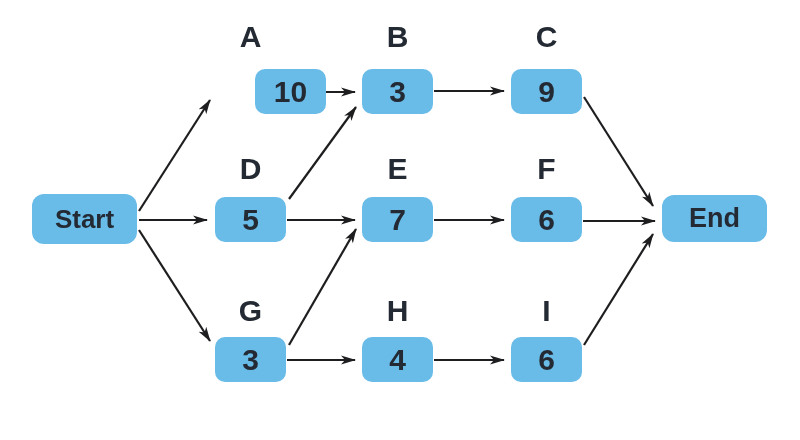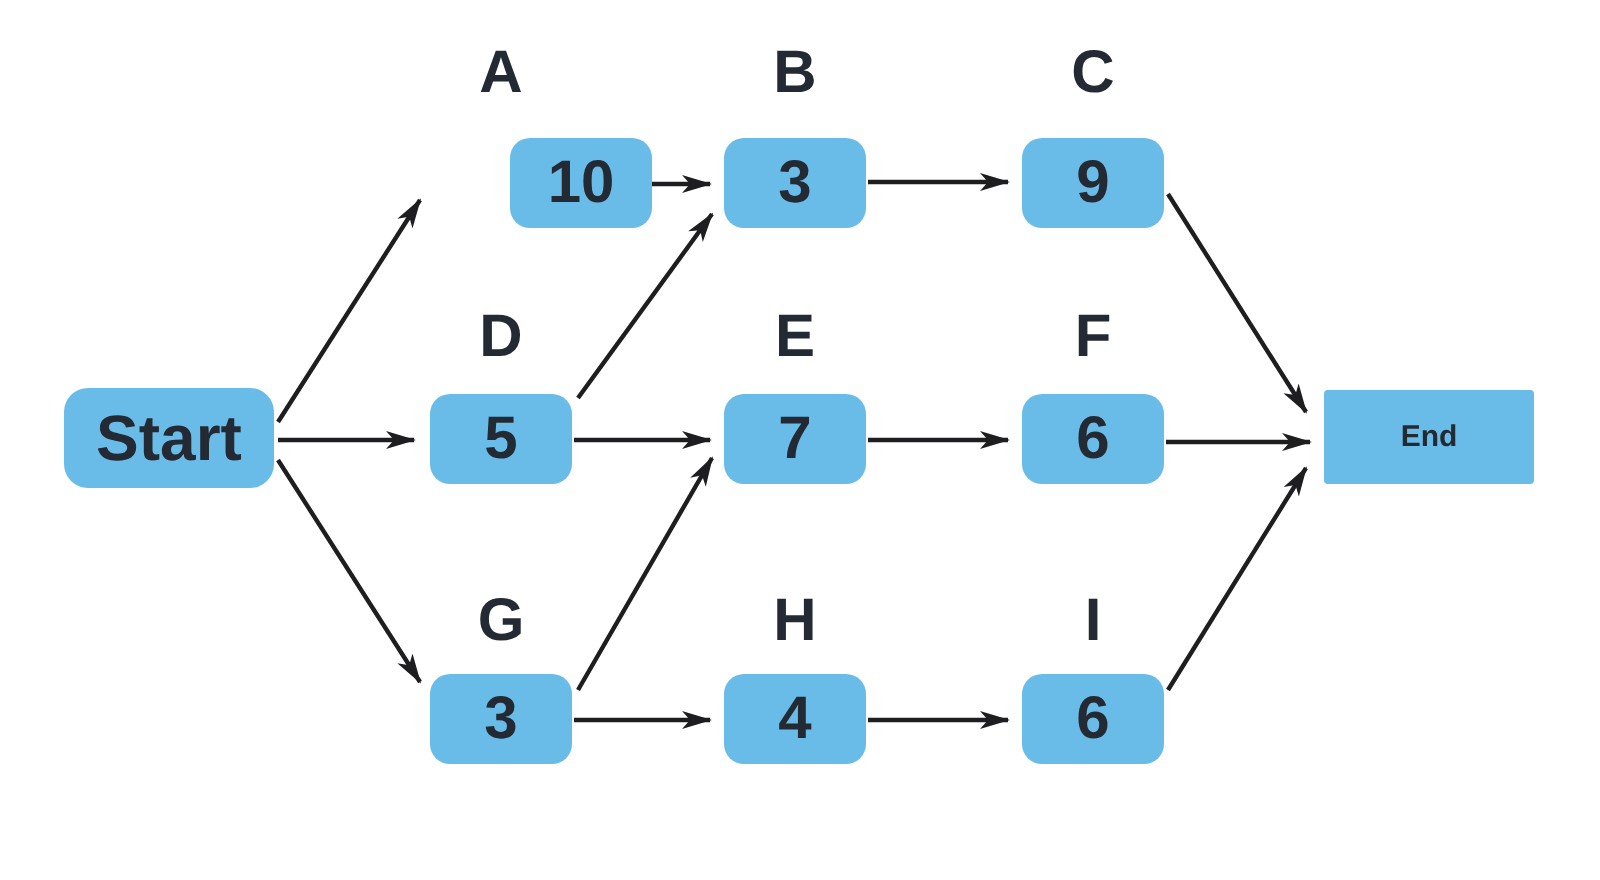--- a/index.html
+++ b/index.html
@@ -57,22 +57,22 @@
   #letter-I { left: 511px; top: 296px; }
   #box-A { left: 215px; top: 69px; margin-left: 40px; }
   #box-B { left: 362px; top: 69px; }
   #box-C { left: 511px; top: 69px; }
   #box-D { left: 215px; top: 197px; }
   #box-E { left: 362px; top: 197px; }
   #box-F { left: 511px; top: 197px; }
   #box-G { left: 215px; top: 337px; }
   #box-H { left: 362px; top: 337px; }
   #box-I { left: 511px; top: 337px; }
-  #box-start { left: 32px;  top: 194px; width: 105px; height: 50px; font-size: 32px; border-radius: 12px; }
-  #box-end   { left: 662px; top: 195px; width: 105px; height: 47px; font-size: 15px; border-radius: 2px; }
+  #box-start { left: 32px;  top: 194px; width: 105px; height: 50px; font-size: 26px; border-radius: 12px; }
+  #box-end   { left: 662px; top: 195px; width: 105px; height: 47px; font-size: 27px; border-radius: 12px; }
 </style>
 </head>
 <body>
 
 <div class="stage">
 
   <svg id="edges-layer" viewBox="0 0 800 440" xmlns="http://www.w3.org/2000/svg">
     <defs>
       <marker id="arrowhead" markerUnits="userSpaceOnUse" viewBox="0 0 15 10" markerWidth="15" markerHeight="10" refX="14" refY="5" orient="auto">
         <path class="arrowhead-shape" d="M0,0.5 L15,5 L0,9.5 L4,5 Z"></path>

